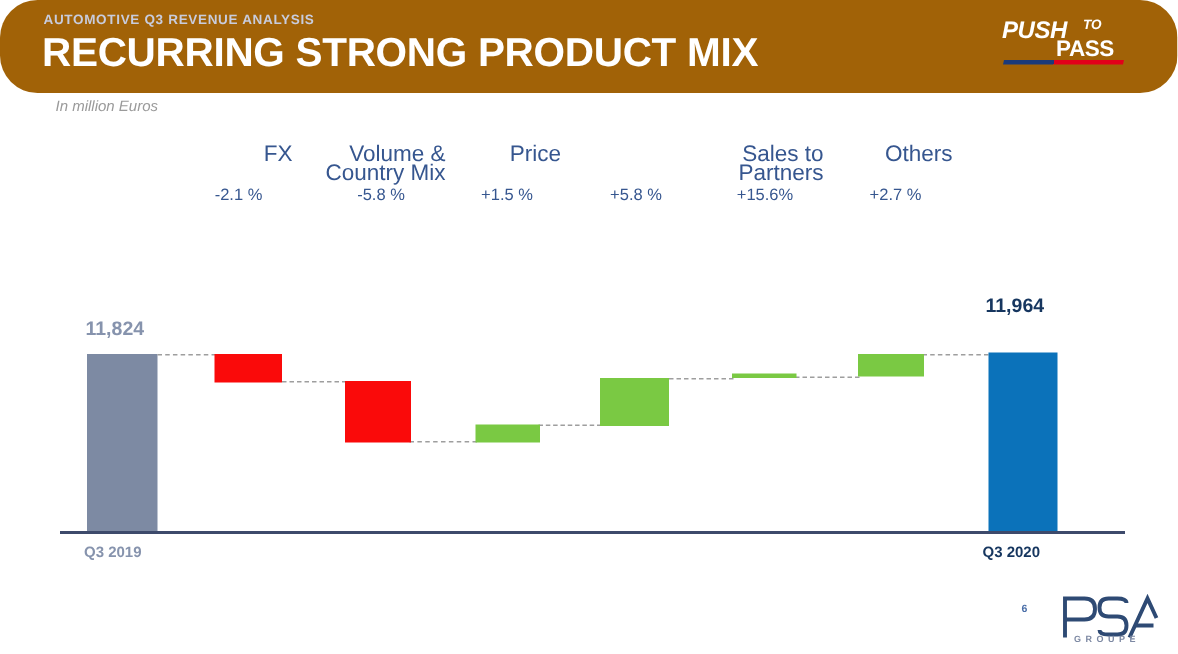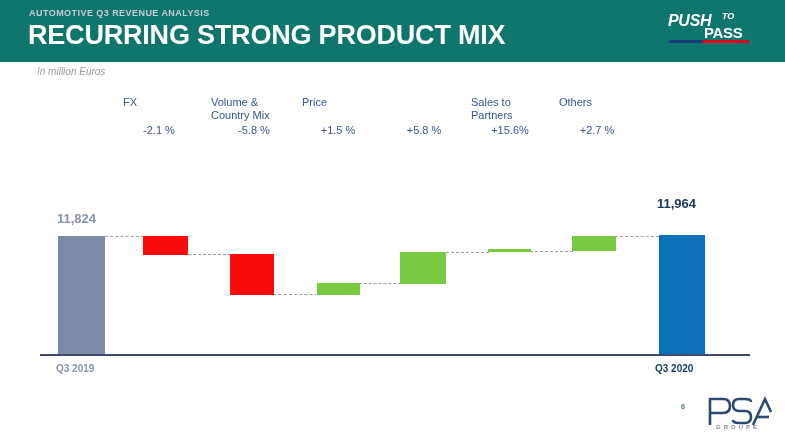--- a/index.html
+++ b/index.html
@@ -8,22 +8,23 @@
     background:#ffffff;
     font-family:"Liberation Sans","DejaVu Sans",sans-serif;
     overflow:hidden;
     position:relative;
   }
   #slide{position:relative;width:785px;height:436px;background:#fff;}
 
   
   .header{
     position:absolute;left:0;top:0;width:785px;height:62px;
-    background:#0f766e;
+    background:#a16207;
     overflow:hidden;
+    border-radius:25px;
   }
   .eyebrow{
     position:absolute;left:29px;top:8px;
     font-size:9px;font-weight:bold;letter-spacing:.45px;
     color:#c8ccdd;
     white-space:nowrap;
   }
   .headline{
     position:absolute;left:28px;top:20px;
     font-size:27px;font-weight:bold;letter-spacing:-.2px;
@@ -56,22 +57,22 @@
   
   .units{
     position:absolute;left:37px;top:66px;
     font-size:10px;font-style:italic;color:#9a9a9a;
     white-space:nowrap;
   }
 
   
   .colhdr{
     position:absolute;top:96px;
-    text-align:left;
-    font-size:11px;color:#36568f;line-height:13px;
+    text-align:right;
+    font-size:15px;color:#36568f;line-height:13px;
     white-space:nowrap;
   }
   .colval{
     position:absolute;top:124px;
     text-align:center;
     font-size:11px;color:#36568f;
     white-space:nowrap;
   }
 
   

